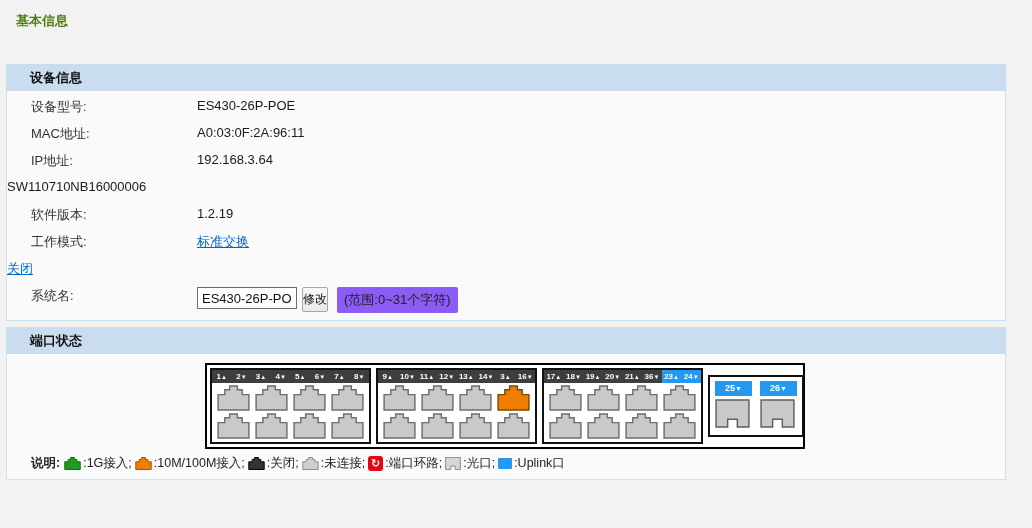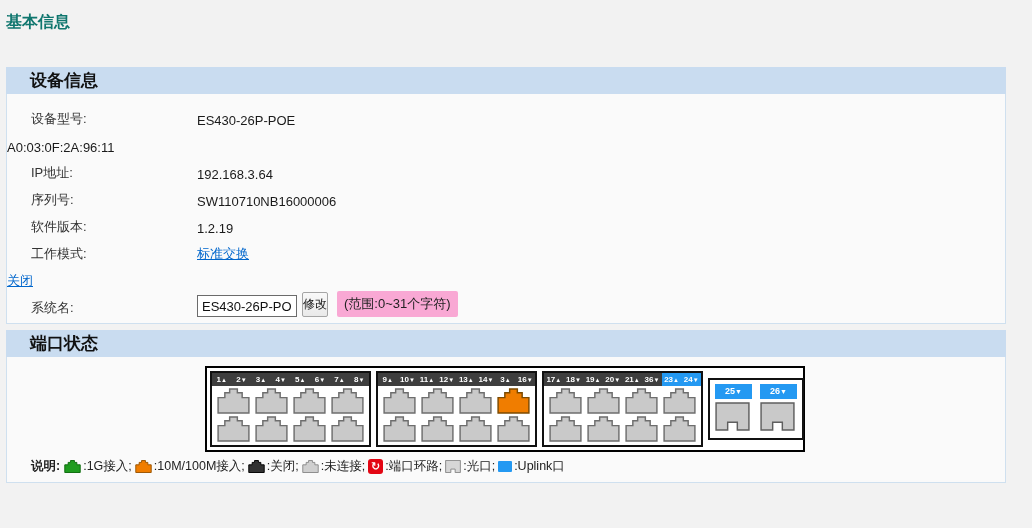--- a/index.html
+++ b/index.html
@@ -4,56 +4,56 @@
 <style>
   html,body{margin:0;padding:0;}
   body{
     width:1032px;height:528px;
     background:#f2f2f2;
     font-family:"Liberation Sans","DejaVu Sans",sans-serif;
     font-size:13px;color:#1a1a1a;
     overflow:hidden;
   }
   .page-title{
-    font-weight:bold;font-size:16px;color:#0f766e;
-    padding:12px 0 0 6px;
+    font-weight:bold;font-size:13px;color:#4d7c0f;
+    padding:12px 0 0 16px;
   }
   .panel{margin:0 0 0 6px;width:1000px;}
   .panel-1{margin-top:34px;}
   .panel-2{margin-top:6px;}
   .panel-header{
     height:27px;line-height:27px;
     background:#c9dcf0;
-    font-weight:bold;font-size:17px;color:#111;
+    font-weight:bold;font-size:13px;color:#111;
     padding-left:24px;
   }
   .panel-body{
     background:#fafafa;
     border:1px solid #cfe0ef;border-top:none;
     box-sizing:border-box;
   }
   .panel-1 .panel-body{padding:7px 0 6px 0;}
-  .info-row{height:27px;display:flex;align-items:flex-end;}
+  .info-row{height:27px;display:flex;align-items:flex-start;}
   .info-label{width:166px;margin-left:24px;color:#333;flex:0 0 auto;}
   .info-value{color:#1a1a1a;}
   .info-link{color:#0066cc;text-decoration:underline;cursor:pointer;}
   .sysname-input{
     width:100px;height:22px;box-sizing:border-box;
     border:1px solid #6b6b6b;background:#fff;
     font-family:inherit;font-size:13px;padding:1px 4px;color:#111;
   }
   .modify-btn{
     margin-left:5px;
     font-family:inherit;font-size:12px;color:#111;
     background:linear-gradient(#f9f9f9,#e9e9e9);
     border:1px solid #a5a5a5;border-radius:2px;
     padding:3px 0;cursor:pointer;
   }
   .range-hint{
-    margin-left:9px;background:#f9a8d4;color:#222;
+    margin-left:9px;background:#8b5cf6;color:#222;
     padding:4px 7px;border-radius:2px;
   }
   
   .panel-2 .panel-body{padding:9px 0 7px 0;}
   .port-panel{
     margin-left:198px;width:600px;height:86px;box-sizing:border-box;
     border:2px solid #000;background:#fff;
     display:flex;align-items:center;gap:5px;padding:2px 3px;
   }
   .pg{
@@ -115,28 +115,28 @@
 
 <div class="panel panel-1">
   <div class="panel-header">设备信息</div>
   <div class="panel-body">
 
     <div class="info-row">
       <span class="info-label">设备型号:</span>
       <span class="info-value">ES430-26P-POE</span>
     </div>
     <div class="info-row">
+      <span class="info-label">MAC地址:</span>
       <span class="info-value">A0:03:0F:2A:96:11</span>
     </div>
     <div class="info-row">
       <span class="info-label">IP地址:</span>
       <span class="info-value">192.168.3.64</span>
     </div>
     <div class="info-row">
-      <span class="info-label">序列号:</span>
       <span class="info-value">SW110710NB16000006</span>
     </div>
     <div class="info-row">
       <span class="info-label">软件版本:</span>
       <span class="info-value">1.2.19</span>
     </div>
     <div class="info-row">
       <span class="info-label">工作模式:</span>
       <a class="info-link">标准交换</a>
     </div>

